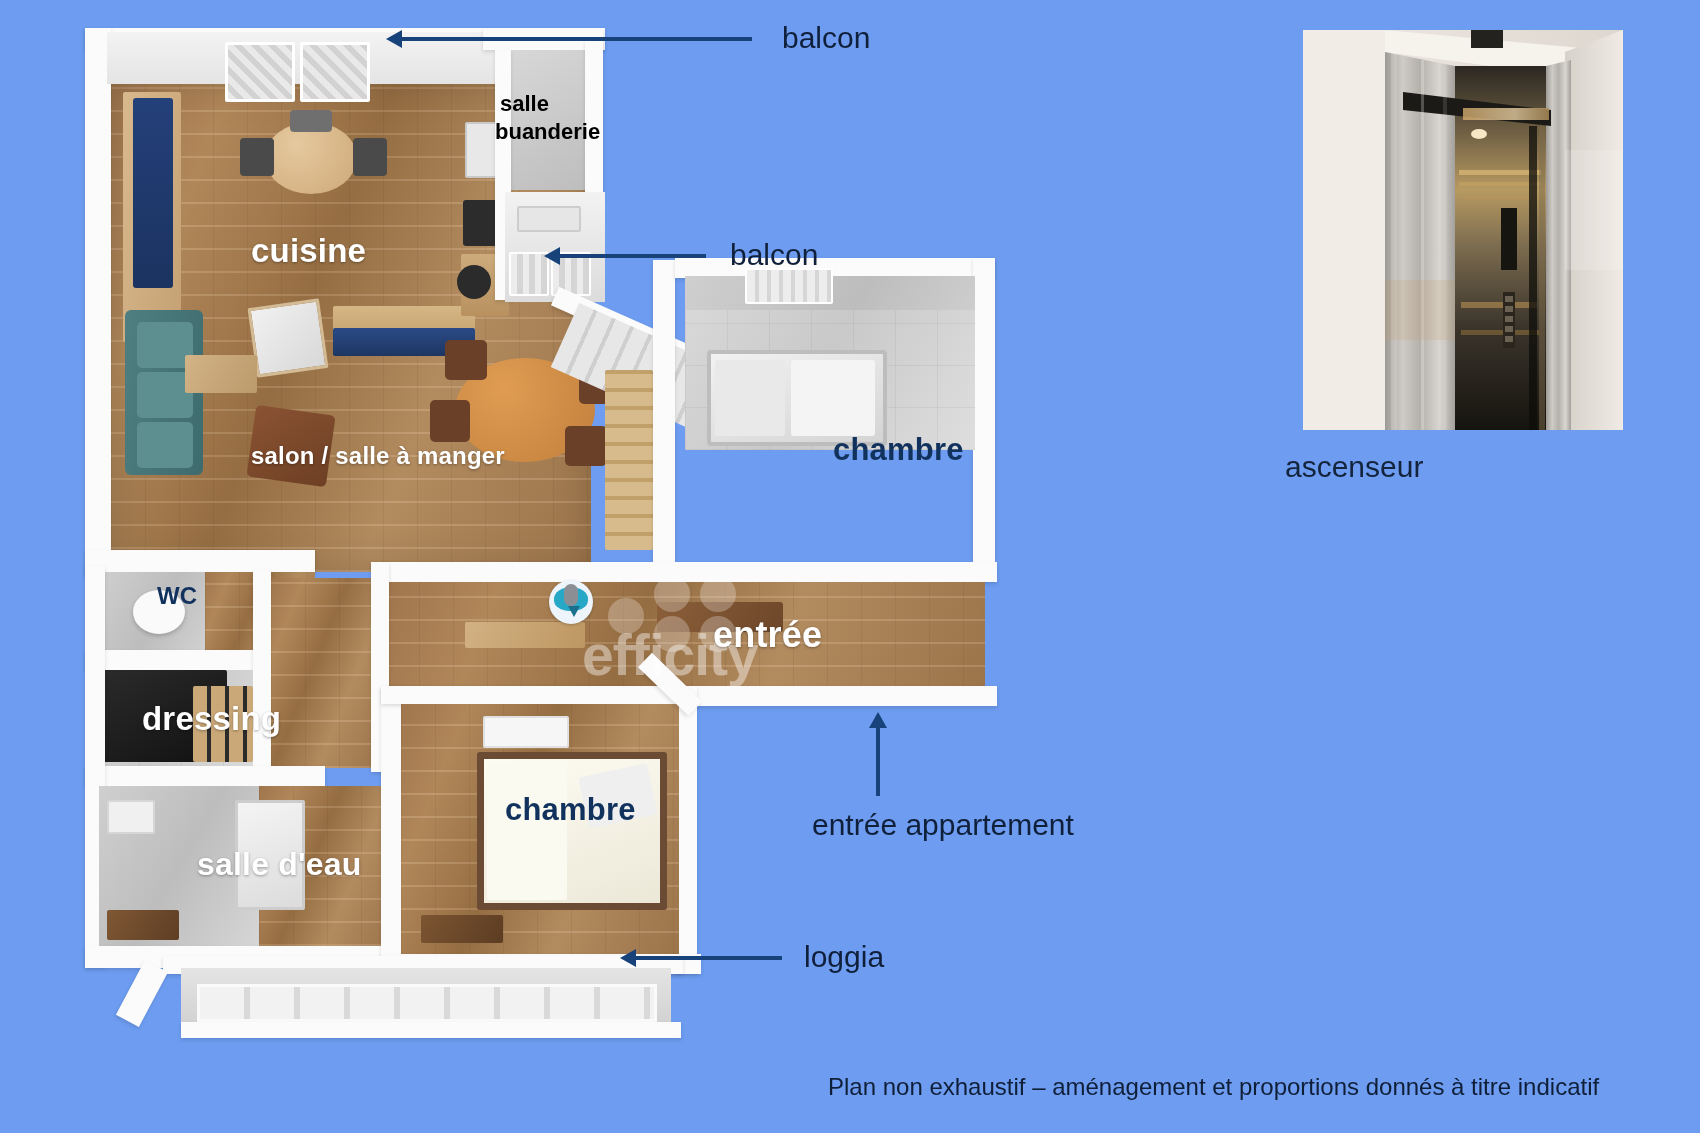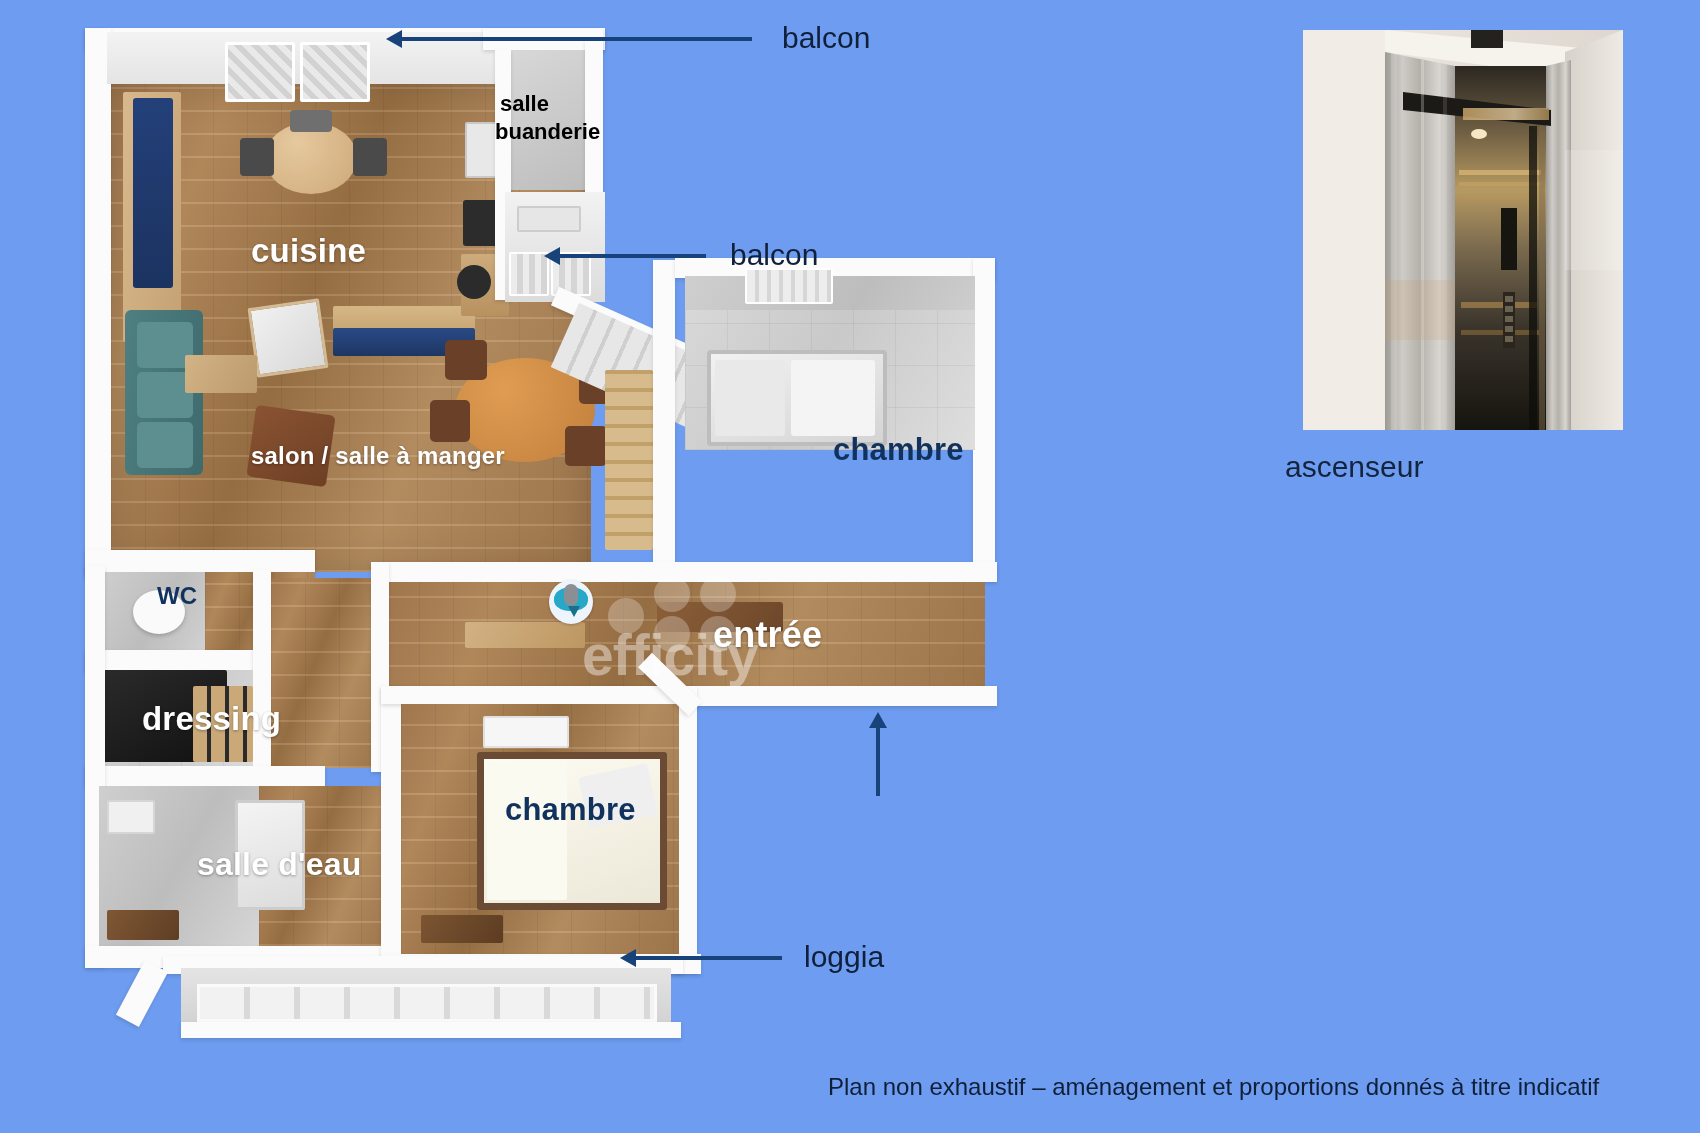--- a/index.html
+++ b/index.html
@@ -295,20 +295,21 @@
 
   <div class="callout small" style="left:500px; top:91px;">salle</div>
   <div class="callout small" style="left:495px; top:119px;">buanderie</div>
 
   <div class="arrow-left" style="left:544px; top:247px;"></div>
   <div class="lead lead-h" style="left:558px; top:254px; width:148px;"></div>
   <div class="callout" style="left:730px; top:238px;">balcon</div>
 
   <div class="arrow-up" style="left:869px; top:712px;"></div>
   <div class="lead lead-v" style="left:876px; top:726px; height:70px;"></div>
+  <div class="callout" style="left:812px; top:808px;">entrée appartement</div>
 
   <div class="arrow-left" style="left:620px; top:949px;"></div>
   <div class="lead lead-h" style="left:634px; top:956px; width:148px;"></div>
   <div class="callout" style="left:804px; top:940px;">loggia</div>
 
   <div id="photo-wrap">
     <div id="photo">
       <svg viewBox="0 0 320 400" width="320" height="400" preserveAspectRatio="none">
         <defs>
           <linearGradient id="wallL" x1="0" y1="0" x2="1" y2="0">

